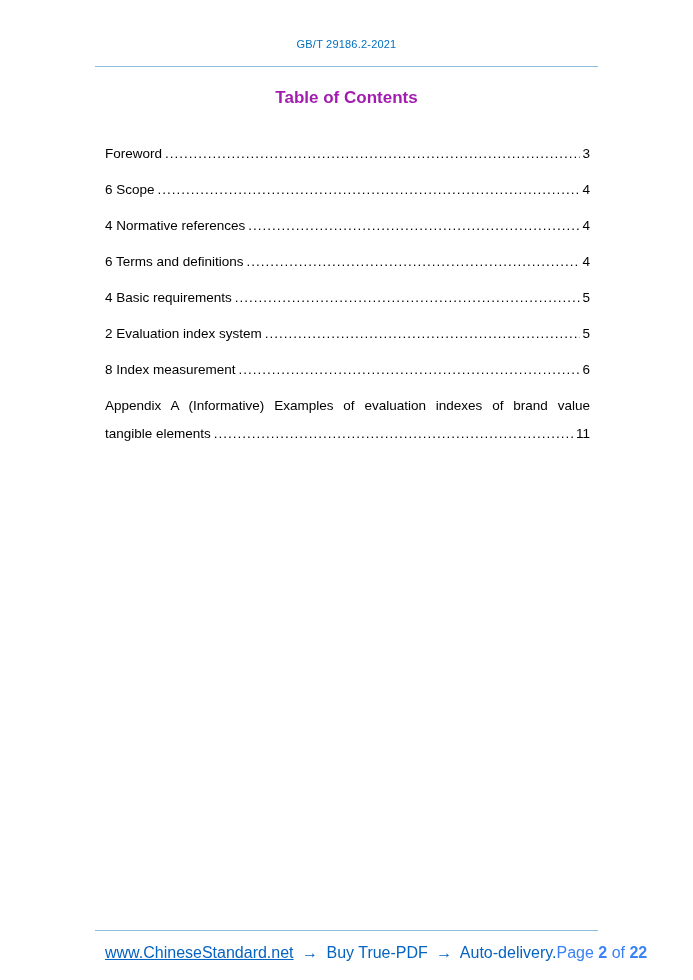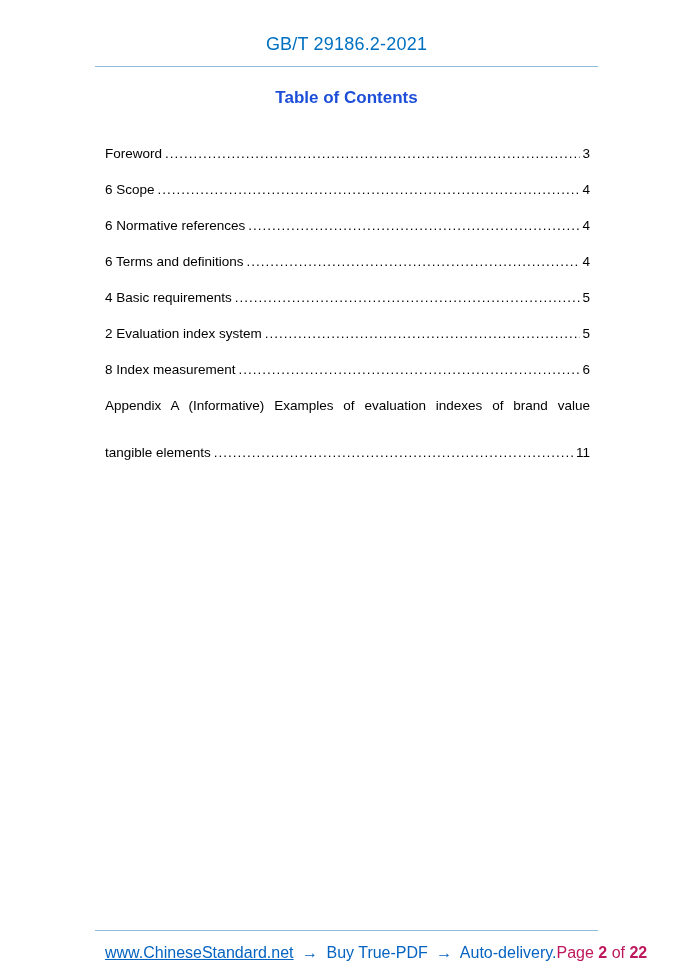--- a/index.html
+++ b/index.html
@@ -15,37 +15,37 @@
   }
 
   
   .header {
     position: absolute;
     top: 34px; left: 95px; right: 95px;
     text-align: center;
   }
   .doc-number {
     color: #0070C0;
-    font-size: 18px;
+    font-size: 11px;
     letter-spacing: 0.2px;
   }
   .header-rule {
     position: absolute;
     top: 66px; left: 95px; right: 95px;
     border-top: 1px solid #8FBCDB;
   }
 
   
   .page-title {
     position: absolute;
     top: 88px; left: 0; right: 0;
     text-align: center;
     font-size: 17px;
     font-weight: bold;
-    color: #1d4ed8;
+    color: #a21caf;
   }
 
   
   .toc {
     position: absolute;
     top: 146px; left: 105px; right: 103px;
     font-size: 13.5px;
     line-height: 16px;
   }
   .toc-row {
@@ -63,21 +63,21 @@
   }
   .dots::before {
     content: "........................................................................................................................................................................................................";
     letter-spacing: 1px;
     color: #000;
   }
   .toc-row .pagenum { flex: 0 0 auto; }
   .appendix-line1 {
     text-align: justify;
     text-align-last: justify;
-    margin-bottom: 31px;
+    margin-bottom: 12px;
     white-space: normal;
   }
 
   
   .footer-rule {
     position: absolute;
     top: 930px; left: 95px; right: 95px;
     border-top: 1px solid #8FBCDB;
   }
   .footer {
@@ -89,21 +89,21 @@
     font-size: 16px;
     color: #0563C1;
   }
   .footer-left { white-space: nowrap; }
   .footer-link {
     color: #0563C1;
     text-decoration: underline;
     cursor: pointer;
   }
   .footer-arrow { color: #0563C1; padding: 0 4px; }
-  .footer-right { white-space: nowrap; color: #be185d; }
+  .footer-right { white-space: nowrap; color: #3b82f6; }
   .footer-right .num { font-weight: bold; }
 </style>
 </head>
 <body>
 
 <div class="page">
 
   <div class="header">
     <span class="doc-number">GB/T 29186.2-2021</span>
   </div>
@@ -119,21 +119,21 @@
     <span class="pagenum">3</span>
   </div>
 
   <div class="toc-row">
     <span class="label">6 Scope</span>
     <span class="dots"></span>
     <span class="pagenum">4</span>
   </div>
 
   <div class="toc-row">
-    <span class="label">6 Normative references</span>
+    <span class="label">4 Normative references</span>
     <span class="dots"></span>
     <span class="pagenum">4</span>
   </div>
 
   <div class="toc-row">
     <span class="label">6 Terms and definitions</span>
     <span class="dots"></span>
     <span class="pagenum">4</span>
   </div>
 

